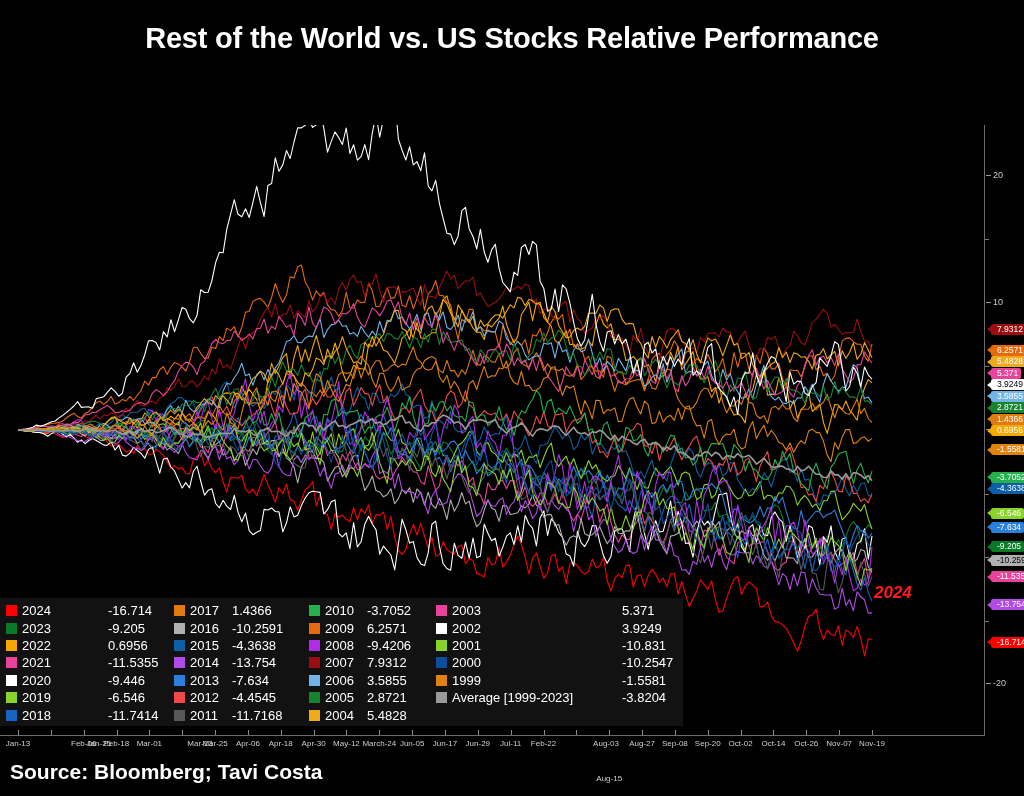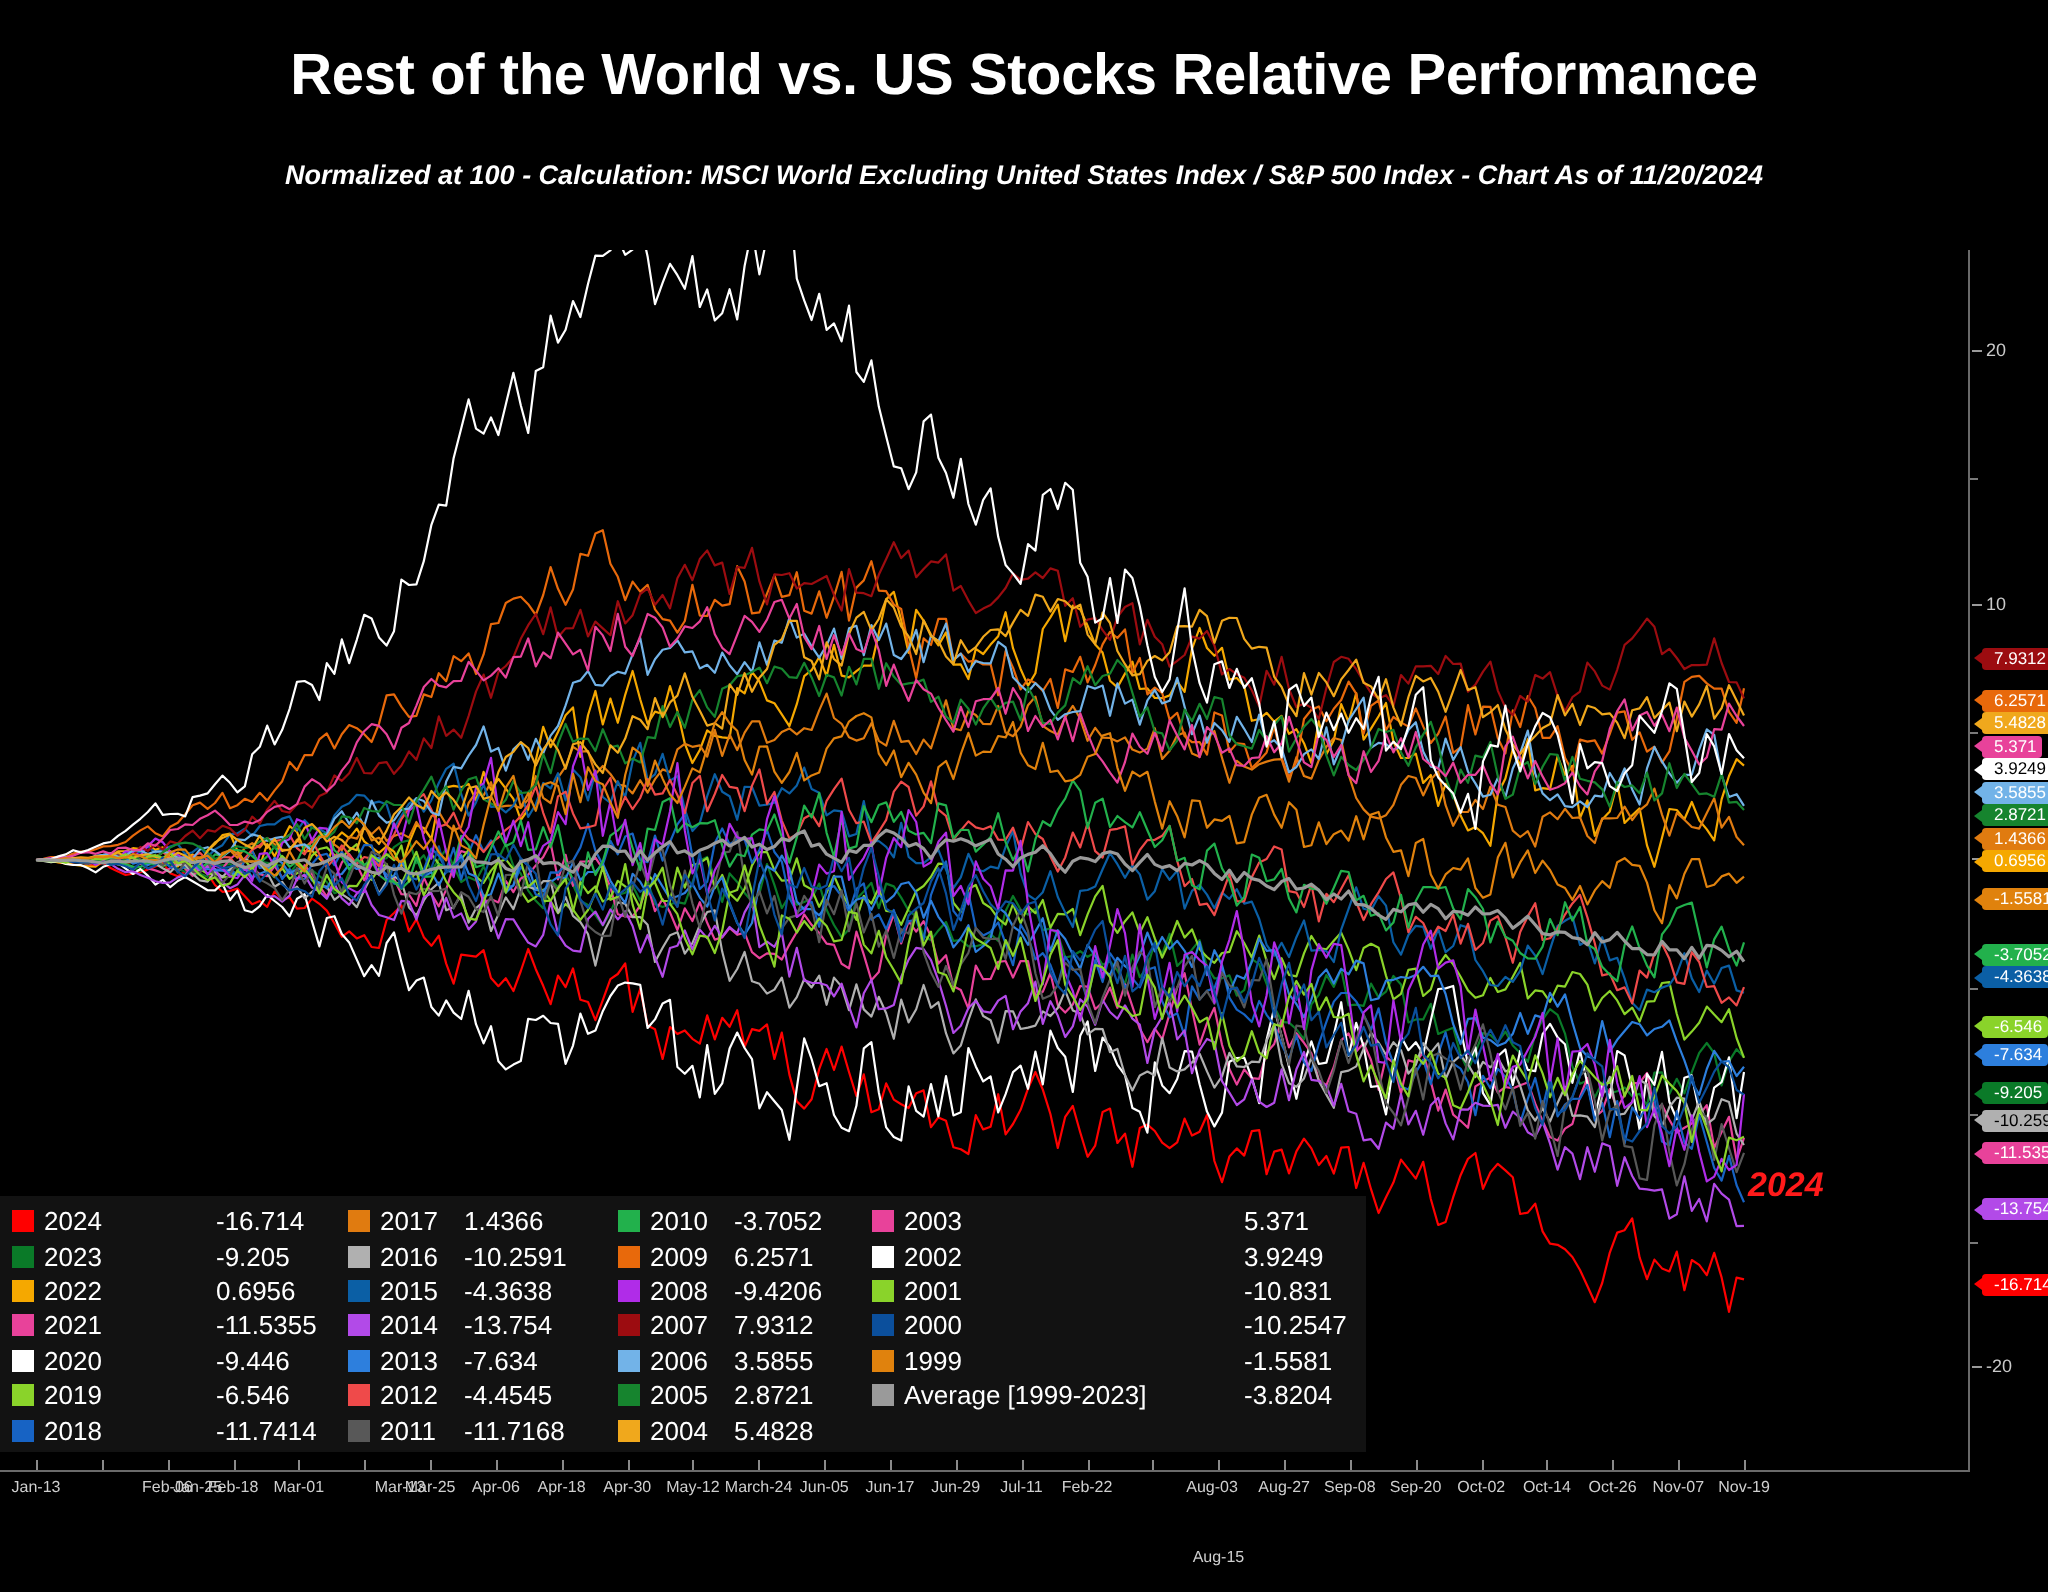--- a/index.html
+++ b/index.html
@@ -45,21 +45,20 @@
 
   .footL{position:absolute;left:10px;top:760px;font-size:21px;font-weight:bold;color:#fff;}
   .footR{position:absolute;right:10px;top:762px;font-size:19px;font-weight:bold;color:#fff;}
 </style>
 </head>
 <body>
 
 <div id="root">
 
   <div class="title">Rest of the World vs. US Stocks Relative Performance</div>
-  <div class="subtitle">Normalized at 100 - Calculation: MSCI World Excluding United States Index / S&amp;P 500 Index  - Chart As of 11/20/2024</div>
 
   <div class="plot">
     <svg id="lines-svg" width="985" height="610" viewBox="0 0 985 610">
         <path d="M18.0,305.0L21.7,304.9L25.5,305.4L29.2,306.1L32.9,306.7L36.6,306.1L40.4,305.7L44.1,307.4L47.8,307.9L51.6,306.3L55.3,309.0L59.0,310.7L62.8,312.5L66.5,311.8L70.2,311.1L73.9,309.8L77.7,308.3L81.4,306.3L85.1,311.6L88.9,313.1L92.6,310.9L96.3,309.4L100.0,309.2L103.8,311.8L107.5,317.5L111.2,320.9L115.0,320.5L118.7,319.3L122.4,323.1L126.1,327.1L129.9,325.5L133.6,328.4L137.3,320.8L141.1,324.9L144.8,323.7L148.5,329.3L152.3,329.0L156.0,324.3L159.7,326.9L163.4,330.3L167.2,336.6L170.9,343.4L174.6,340.7L178.4,344.2L182.1,342.6L185.8,348.5L189.5,349.0L193.3,335.0L197.0,331.5L200.7,327.7L204.5,340.7L208.2,334.7L211.9,343.6L215.7,347.9L219.4,342.8L223.1,356.8L226.8,366.8L230.6,352.3L234.3,352.8L238.0,353.3L241.8,350.1L245.5,364.0L249.2,368.1L252.9,364.1L256.7,370.5L260.4,360.5L264.1,349.5L267.9,359.6L271.6,367.9L275.3,377.1L279.0,362.8L282.8,368.6L286.5,359.2L290.2,374.9L294.0,376.0L297.7,385.1L301.4,375.1L305.2,364.6L308.9,362.0L312.6,356.7L316.3,380.9L320.1,369.5L323.8,387.7L327.5,389.6L331.3,404.5L335.0,388.5L338.7,392.0L342.4,390.2L346.2,394.4L349.9,396.8L353.6,382.7L357.4,394.7L361.1,383.9L364.8,388.4L368.6,380.1L372.3,398.4L376.0,389.6L379.7,390.4L383.5,387.2L387.2,404.5L390.9,391.3L394.7,412.3L398.4,425.7L402.1,429.3L405.8,424.6L409.6,409.6L413.3,399.5L417.0,410.0L420.8,398.3L424.5,411.0L428.2,423.0L431.9,412.2L435.7,431.1L439.4,429.6L443.1,416.7L446.9,424.8L450.6,427.1L454.3,429.0L458.1,421.6L461.8,420.2L465.5,438.6L469.2,433.7L473.0,435.4L476.7,448.6L480.4,449.6L484.2,452.0L487.9,432.6L491.6,439.7L495.3,438.4L499.1,422.1L502.8,442.2L506.5,437.0L510.3,429.9L514.0,419.3L517.7,411.0L521.4,419.8L525.2,432.0L528.9,449.0L532.6,433.4L536.4,428.0L540.1,441.1L543.8,453.4L547.6,447.8L551.3,431.0L555.0,429.3L558.7,446.5L562.5,441.8L566.2,458.4L569.9,439.0L573.7,437.3L577.4,440.5L581.1,446.3L584.8,449.1L588.6,446.2L592.3,434.3L596.0,442.8L599.8,440.9L603.5,432.5L607.2,455.5L611.0,466.1L614.7,453.3L618.4,449.2L622.1,452.8L625.9,440.6L629.6,440.1L633.3,462.1L637.1,450.8L640.8,449.8L644.5,461.7L648.2,450.7L652.0,444.3L655.7,449.2L659.4,457.5L663.2,453.0L666.9,461.8L670.6,448.8L674.3,448.5L678.1,469.0L681.8,456.4L685.5,469.6L689.3,481.5L693.0,473.6L696.7,466.3L700.5,454.8L704.2,459.6L707.9,464.3L711.6,455.9L715.4,474.5L719.1,487.5L722.8,486.0L726.6,473.6L730.3,462.6L734.0,454.4L737.7,451.5L741.5,469.4L745.2,461.2L748.9,456.9L752.7,460.2L756.4,463.6L760.1,482.0L763.9,481.3L767.6,476.8L771.3,490.7L775.0,496.8L778.8,497.4L782.5,499.6L786.2,503.5L790.0,510.0L793.7,518.0L797.4,526.1L801.1,516.5L804.9,501.3L808.6,491.3L812.3,490.1L816.1,484.2L819.8,503.7L823.5,514.6L827.2,504.8L831.0,509.2L834.7,510.7L838.4,500.8L842.2,520.1L845.9,505.0L849.6,507.4L853.4,512.6L857.1,501.4L860.8,513.7L864.5,530.9L868.3,513.8L872.0,514.7" fill="none" stroke="#ff0000" stroke-width="1.1" stroke-linejoin="round"></path>
         <path d="M18.0,305.0L21.7,304.9L25.5,305.2L29.2,305.7L32.9,305.5L36.6,304.7L40.4,304.0L44.1,305.5L47.8,304.8L51.6,303.9L55.3,304.8L59.0,307.2L62.8,307.5L66.5,308.9L70.2,310.4L73.9,307.5L77.7,306.9L81.4,308.1L85.1,307.1L88.9,309.5L92.6,310.9L96.3,312.3L100.0,311.9L103.8,313.4L107.5,307.7L111.2,307.6L115.0,307.1L118.7,309.6L122.4,313.1L126.1,307.5L129.9,305.8L133.6,306.4L137.3,307.5L141.1,307.7L144.8,311.8L148.5,306.9L152.3,311.4L156.0,310.0L159.7,313.0L163.4,316.0L167.2,321.6L170.9,320.4L174.6,310.9L178.4,304.5L182.1,310.0L185.8,307.7L189.5,305.0L193.3,304.1L197.0,298.6L200.7,296.1L204.5,295.1L208.2,306.6L211.9,302.6L215.7,310.5L219.4,304.7L223.1,299.6L226.8,308.2L230.6,316.0L234.3,313.6L238.0,315.3L241.8,308.2L245.5,316.4L249.2,304.5L252.9,296.9L256.7,308.0L260.4,311.8L264.1,320.3L267.9,325.4L271.6,329.1L275.3,315.0L279.0,318.7L282.8,312.8L286.5,317.5L290.2,325.4L294.0,327.5L297.7,332.6L301.4,337.7L305.2,331.1L308.9,322.5L312.6,321.4L316.3,317.8L320.1,325.4L323.8,315.4L327.5,327.0L331.3,328.5L335.0,327.1L338.7,326.1L342.4,326.8L346.2,316.3L349.9,305.4L353.6,303.5L357.4,314.0L361.1,326.0L364.8,311.7L368.6,316.0L372.3,321.5L376.0,325.7L379.7,321.7L383.5,307.0L387.2,317.4L390.9,329.1L394.7,322.9L398.4,327.4L402.1,326.0L405.8,324.3L409.6,316.8L413.3,329.9L417.0,337.5L420.8,343.6L424.5,339.6L428.2,324.5L431.9,320.7L435.7,316.4L439.4,329.1L443.1,316.8L446.9,318.2L450.6,323.8L454.3,330.3L458.1,333.2L461.8,342.9L465.5,345.1L469.2,340.2L473.0,336.0L476.7,345.4L480.4,345.0L484.2,348.2L487.9,348.1L491.6,347.1L495.3,342.0L499.1,345.5L502.8,330.5L506.5,323.0L510.3,329.8L514.0,332.3L517.7,329.3L521.4,340.1L525.2,339.3L528.9,341.9L532.6,353.8L536.4,352.9L540.1,350.6L543.8,353.4L547.6,351.4L551.3,357.4L555.0,355.6L558.7,360.2L562.5,367.0L566.2,352.3L569.9,363.6L573.7,358.7L577.4,346.1L581.1,352.1L584.8,341.9L588.6,358.0L592.3,354.1L596.0,349.8L599.8,345.1L603.5,358.3L607.2,364.2L611.0,364.1L614.7,362.7L618.4,372.8L622.1,370.1L625.9,354.6L629.6,357.1L633.3,366.9L637.1,378.2L640.8,385.9L644.5,386.3L648.2,389.6L652.0,394.7L655.7,377.2L659.4,372.4L663.2,362.5L666.9,368.4L670.6,359.7L674.3,377.7L678.1,377.3L681.8,377.9L685.5,366.8L689.3,373.7L693.0,370.8L696.7,363.0L700.5,367.3L704.2,386.2L707.9,384.7L711.6,384.7L715.4,376.9L719.1,392.0L722.8,390.4L726.6,388.9L730.3,402.3L734.0,410.4L737.7,401.0L741.5,391.5L745.2,392.5L748.9,396.2L752.7,390.8L756.4,397.7L760.1,401.5L763.9,405.9L767.6,392.3L771.3,384.8L775.0,379.6L778.8,382.4L782.5,391.8L786.2,408.2L790.0,416.9L793.7,415.3L797.4,423.7L801.1,416.3L804.9,421.6L808.6,420.6L812.3,418.8L816.1,423.1L819.8,421.9L823.5,427.7L827.2,411.3L831.0,411.2L834.7,422.0L838.4,414.4L842.2,421.7L845.9,411.1L849.6,401.4L853.4,396.5L857.1,401.6L860.8,417.7L864.5,405.7L868.3,399.6L872.0,403.6" fill="none" stroke="#0a7a28" stroke-width="1.1" stroke-linejoin="round"></path>
         <path d="M18.0,305.0L21.7,305.1L25.5,305.5L29.2,306.2L32.9,306.7L36.6,307.3L40.4,307.8L44.1,308.2L47.8,308.3L51.6,305.2L55.3,302.8L59.0,300.7L62.8,300.5L66.5,299.1L70.2,299.6L73.9,297.2L77.7,299.9L81.4,298.7L85.1,303.6L88.9,308.2L92.6,304.0L96.3,302.2L100.0,307.4L103.8,300.4L107.5,297.0L111.2,292.6L115.0,291.8L118.7,300.3L122.4,306.0L126.1,300.4L129.9,308.0L133.6,297.0L137.3,303.2L141.1,295.2L144.8,288.1L148.5,290.9L152.3,300.8L156.0,300.2L159.7,304.2L163.4,308.4L167.2,295.1L170.9,291.2L174.6,294.1L178.4,289.3L182.1,295.7L185.8,298.7L189.5,301.4L193.3,298.2L197.0,300.8L200.7,308.2L204.5,296.6L208.2,287.6L211.9,289.0L215.7,294.5L219.4,275.8L223.1,268.7L226.8,267.9L230.6,268.6L234.3,267.0L238.0,275.2L241.8,260.9L245.5,269.9L249.2,264.4L252.9,269.3L256.7,274.4L260.4,285.0L264.1,279.7L267.9,255.3L271.6,238.4L275.3,248.6L279.0,241.0L282.8,232.6L286.5,228.7L290.2,253.4L294.0,232.6L297.7,220.5L301.4,237.2L305.2,224.3L308.9,236.4L312.6,222.4L316.3,210.5L320.1,224.6L323.8,236.9L327.5,230.8L331.3,232.0L335.0,218.0L338.7,230.4L342.4,246.8L346.2,256.5L349.9,250.0L353.6,240.2L357.4,242.9L361.1,243.7L364.8,244.1L368.6,219.1L372.3,221.7L376.0,211.0L379.7,215.7L383.5,225.2L387.2,226.6L390.9,232.2L394.7,238.1L398.4,227.1L402.1,213.1L405.8,210.1L409.6,203.5L413.3,213.1L417.0,197.4L420.8,212.8L424.5,213.7L428.2,210.6L431.9,207.8L435.7,207.8L439.4,191.5L443.1,174.7L446.9,170.9L450.6,185.1L454.3,201.4L458.1,179.9L461.8,185.3L465.5,192.4L469.2,197.7L473.0,191.2L476.7,207.3L480.4,207.2L484.2,214.5L487.9,199.4L491.6,202.0L495.3,197.3L499.1,193.1L502.8,181.1L506.5,199.1L510.3,209.5L514.0,217.8L517.7,211.6L521.4,189.5L525.2,183.7L528.9,177.3L532.6,195.6L536.4,177.8L540.1,179.7L543.8,187.8L547.6,197.2L551.3,201.3L555.0,215.4L558.7,218.7L562.5,211.8L566.2,205.8L569.9,219.5L573.7,219.2L577.4,224.0L581.1,224.1L584.8,222.7L588.6,215.7L592.3,220.9L596.0,199.5L599.8,189.0L603.5,199.0L607.2,202.9L611.0,198.9L614.7,214.8L618.4,214.0L622.1,218.0L625.9,235.4L629.6,234.5L633.3,231.4L637.1,235.8L640.8,233.0L644.5,241.9L648.2,239.6L652.0,246.6L655.7,256.6L659.4,235.6L663.2,252.1L666.9,245.2L670.6,227.1L674.3,236.0L678.1,221.5L681.8,244.8L685.5,239.3L689.3,233.1L693.0,226.5L696.7,245.6L700.5,254.0L704.2,254.0L707.9,251.8L711.6,266.5L715.4,262.5L719.1,278.0L722.8,267.0L726.6,272.2L730.3,282.8L734.0,290.2L737.7,288.5L741.5,291.6L745.2,297.9L748.9,272.0L752.7,264.3L756.4,249.5L760.1,257.6L763.9,244.6L767.6,270.2L771.3,269.1L775.0,269.6L778.8,253.1L782.5,262.5L786.2,257.9L790.0,284.0L793.7,275.2L797.4,292.9L801.1,284.7L804.9,280.7L808.6,266.6L812.3,286.5L816.1,282.7L819.8,279.2L823.5,297.7L827.2,308.4L831.0,293.9L834.7,279.5L838.4,280.0L842.2,284.6L845.9,276.0L849.6,285.1L853.4,289.7L857.1,295.2L860.8,274.7L864.5,263.0L868.3,254.6L872.0,257.8" fill="none" stroke="#f5a800" stroke-width="1.1" stroke-linejoin="round"></path>
         <path d="M18.0,305.0L21.7,305.1L25.5,305.5L29.2,305.0L32.9,304.9L36.6,305.6L40.4,306.1L44.1,307.0L47.8,306.3L51.6,304.9L55.3,306.1L59.0,304.7L62.8,303.0L66.5,303.9L70.2,306.7L73.9,309.2L77.7,310.2L81.4,311.5L85.1,309.1L88.9,306.0L92.6,309.3L96.3,313.0L100.0,309.4L103.8,307.8L107.5,306.8L111.2,309.3L115.0,304.5L118.7,301.6L122.4,309.4L126.1,309.1L129.9,312.1L133.6,313.1L137.3,308.0L141.1,313.8L144.8,310.8L148.5,315.2L152.3,307.6L156.0,312.1L159.7,318.0L163.4,323.3L167.2,315.2L170.9,306.3L174.6,302.1L178.4,307.3L182.1,315.1L185.8,307.1L189.5,304.9L193.3,314.4L197.0,314.3L200.7,322.1L204.5,322.3L208.2,327.9L211.9,313.7L215.7,322.0L219.4,328.2L223.1,319.8L226.8,307.9L230.6,300.5L234.3,301.7L238.0,314.1L241.8,326.5L245.5,324.5L249.2,326.2L252.9,315.5L256.7,321.0L260.4,314.2L264.1,312.4L267.9,307.7L271.6,303.5L275.3,296.5L279.0,314.7L282.8,302.4L286.5,317.9L290.2,305.8L294.0,305.7L297.7,303.8L301.4,309.5L305.2,318.6L308.9,332.1L312.6,333.2L316.3,333.4L320.1,327.7L323.8,317.9L327.5,330.6L331.3,324.6L335.0,331.2L338.7,340.0L342.4,329.2L346.2,335.5L349.9,326.1L353.6,336.4L357.4,344.8L361.1,343.7L364.8,339.0L368.6,342.4L372.3,341.3L376.0,351.1L379.7,354.1L383.5,351.7L387.2,351.9L390.9,354.8L394.7,347.3L398.4,341.0L402.1,332.2L405.8,337.4L409.6,341.5L413.3,346.8L417.0,347.4L420.8,356.9L424.5,359.2L428.2,340.8L431.9,352.3L435.7,365.1L439.4,361.0L443.1,342.5L446.9,332.1L450.6,346.7L454.3,335.7L458.1,340.8L461.8,335.6L465.5,343.1L469.2,356.8L473.0,352.6L476.7,368.1L480.4,370.0L484.2,379.3L487.9,357.8L491.6,364.6L495.3,364.5L499.1,355.9L502.8,355.5L506.5,363.8L510.3,355.5L514.0,355.6L517.7,372.9L521.4,370.9L525.2,361.5L528.9,377.5L532.6,381.3L536.4,377.3L540.1,368.0L543.8,368.3L547.6,379.6L551.3,376.2L555.0,368.8L558.7,378.9L562.5,367.2L566.2,378.2L569.9,389.4L573.7,396.1L577.4,389.3L581.1,394.6L584.8,381.9L588.6,368.8L592.3,361.6L596.0,379.8L599.8,397.3L603.5,386.6L607.2,378.9L611.0,397.4L614.7,409.5L618.4,417.3L622.1,409.7L625.9,414.1L629.6,414.4L633.3,401.4L637.1,397.0L640.8,385.1L644.5,398.7L648.2,391.6L652.0,396.4L655.7,401.7L659.4,414.9L663.2,417.6L666.9,408.5L670.6,395.2L674.3,391.7L678.1,400.8L681.8,396.6L685.5,405.0L689.3,419.9L693.0,403.4L696.7,406.3L700.5,421.8L704.2,405.2L707.9,406.2L711.6,401.1L715.4,415.8L719.1,430.3L722.8,419.8L726.6,432.3L730.3,435.4L734.0,438.9L737.7,418.2L741.5,415.9L745.2,413.7L748.9,421.3L752.7,418.5L756.4,419.2L760.1,417.6L763.9,416.2L767.6,426.7L771.3,435.5L775.0,443.5L778.8,445.3L782.5,439.3L786.2,437.0L790.0,423.5L793.7,414.0L797.4,433.6L801.1,430.5L804.9,419.6L808.6,429.2L812.3,422.3L816.1,416.7L819.8,416.4L823.5,411.4L827.2,430.1L831.0,427.4L834.7,434.9L838.4,441.3L842.2,438.9L845.9,436.8L849.6,432.6L853.4,427.6L857.1,449.0L860.8,441.0L864.5,433.4L868.3,454.9L872.0,443.9" fill="none" stroke="#e8429a" stroke-width="1.1" stroke-linejoin="round"></path>
         <path d="M18.0,305.0L21.7,305.5L25.5,306.1L29.2,305.6L32.9,307.0L36.6,307.5L40.4,307.5L44.1,309.1L47.8,311.2L51.6,308.4L55.3,307.1L59.0,306.4L62.8,309.3L66.5,312.0L70.2,309.5L73.9,312.8L77.7,317.3L81.4,314.9L85.1,318.6L88.9,315.5L92.6,313.5L96.3,315.6L100.0,317.8L103.8,320.1L107.5,320.2L111.2,316.8L115.0,325.0L118.7,320.3L122.4,330.1L126.1,331.1L129.9,328.1L133.6,322.4L137.3,325.5L141.1,328.5L144.8,333.2L148.5,324.4L152.3,322.1L156.0,335.6L159.7,348.2L163.4,334.0L167.2,333.1L170.9,342.0L174.6,346.2L178.4,354.8L182.1,363.1L185.8,357.6L189.5,362.9L193.3,346.5L197.0,341.2L200.7,356.0L204.5,370.1L208.2,365.3L211.9,363.8L215.7,378.5L219.4,382.8L223.1,375.2L226.8,381.3L230.6,384.5L234.3,370.4L238.0,387.1L241.8,396.7L245.5,388.1L249.2,405.6L252.9,409.7L256.7,407.3L260.4,405.5L264.1,384.4L267.9,385.0L271.6,382.9L275.3,386.5L279.0,386.9L282.8,406.9L286.5,397.8L290.2,381.8L294.0,391.9L297.7,390.3L301.4,380.6L305.2,373.0L308.9,367.8L312.6,366.3L316.3,366.7L320.1,367.4L323.8,389.0L327.5,384.7L331.3,376.8L335.0,374.9L338.7,408.5L342.4,411.9L346.2,407.9L349.9,423.7L353.6,397.5L357.4,421.9L361.1,416.7L364.8,399.2L368.6,391.3L372.3,399.0L376.0,404.6L379.7,429.2L383.5,421.1L387.2,425.6L390.9,430.0L394.7,444.9L398.4,419.0L402.1,394.2L405.8,404.5L409.6,418.1L413.3,416.6L417.0,432.5L420.8,438.9L424.5,440.6L428.2,427.9L431.9,399.2L435.7,396.1L439.4,421.1L443.1,438.7L446.9,443.5L450.6,445.3L454.3,418.2L458.1,430.4L461.8,433.3L465.5,417.0L469.2,433.2L473.0,413.1L476.7,432.7L480.4,431.1L484.2,399.0L487.9,408.2L491.6,415.7L495.3,413.2L499.1,431.2L502.8,422.1L506.5,411.1L510.3,407.8L514.0,419.4L517.7,400.8L521.4,417.2L525.2,390.3L528.9,399.0L532.6,403.4L536.4,421.0L540.1,392.9L543.8,385.7L547.6,410.5L551.3,393.8L555.0,398.5L558.7,407.4L562.5,412.5L566.2,429.0L569.9,430.9L573.7,441.3L577.4,406.2L581.1,417.7L584.8,421.6L588.6,414.5L592.3,400.6L596.0,400.8L599.8,417.1L603.5,430.8L607.2,438.2L611.0,431.3L614.7,405.9L618.4,404.0L622.1,403.8L625.9,413.9L629.6,426.6L633.3,394.9L637.1,379.0L640.8,393.0L644.5,408.4L648.2,424.4L652.0,406.7L655.7,395.7L659.4,407.0L663.2,406.3L666.9,392.5L670.6,376.1L674.3,403.0L678.1,386.4L681.8,398.2L685.5,418.4L689.3,418.0L693.0,432.2L696.7,407.5L700.5,393.2L704.2,400.1L707.9,396.1L711.6,402.1L715.4,385.2L719.1,369.5L722.8,369.2L726.6,368.0L730.3,389.7L734.0,407.0L737.7,398.6L741.5,421.6L745.2,427.6L748.9,403.1L752.7,399.7L756.4,417.5L760.1,400.4L763.9,409.9L767.6,410.6L771.3,392.1L775.0,386.9L778.8,393.7L782.5,397.1L786.2,416.4L790.0,400.3L793.7,416.9L797.4,433.2L801.1,417.4L804.9,423.9L808.6,400.5L812.3,402.7L816.1,419.0L819.8,439.9L823.5,411.9L827.2,417.4L831.0,400.9L834.7,426.0L838.4,434.6L842.2,413.9L845.9,412.7L849.6,430.9L853.4,435.0L857.1,418.8L860.8,416.1L864.5,403.7L868.3,434.1L872.0,411.0" fill="none" stroke="#ffffff" stroke-width="1.1" stroke-linejoin="round"></path>
         <path d="M18.0,305.0L21.7,304.8L25.5,305.0L29.2,304.7L32.9,304.7L36.6,304.9L40.4,304.6L44.1,305.6L47.8,305.7L51.6,304.6L55.3,306.1L59.0,305.7L62.8,305.4L66.5,303.6L70.2,305.4L73.9,306.2L77.7,304.0L81.4,307.7L85.1,306.2L88.9,306.5L92.6,309.1L96.3,305.8L100.0,309.5L103.8,311.9L107.5,311.8L111.2,313.7L115.0,313.3L118.7,311.1L122.4,305.1L126.1,309.5L129.9,305.4L133.6,309.9L137.3,313.6L141.1,309.1L144.8,314.4L148.5,311.6L152.3,309.6L156.0,302.8L159.7,299.5L163.4,298.7L167.2,302.5L170.9,303.4L174.6,300.3L178.4,297.1L182.1,308.6L185.8,314.9L189.5,309.2L193.3,307.0L197.0,316.1L200.7,317.0L204.5,308.7L208.2,300.9L211.9,312.0L215.7,301.9L219.4,307.0L223.1,309.2L226.8,307.6L230.6,304.7L234.3,299.9L238.0,313.4L241.8,316.4L245.5,310.3L249.2,306.0L252.9,304.7L256.7,309.5L260.4,320.3L264.1,325.9L267.9,323.5L271.6,319.8L275.3,325.5L279.0,331.6L282.8,327.0L286.5,330.7L290.2,315.9L294.0,321.6L297.7,318.2L301.4,325.7L305.2,323.9L308.9,315.4L312.6,318.2L316.3,321.7L320.1,329.3L323.8,312.1L327.5,316.4L331.3,325.4L335.0,325.5L338.7,308.8L342.4,318.8L346.2,307.5L349.9,306.6L353.6,303.9L357.4,319.1L361.1,312.5L364.8,321.7L368.6,325.4L372.3,319.4L376.0,307.7L379.7,301.1L383.5,301.1L387.2,310.1L390.9,315.3L394.7,315.1L398.4,304.2L402.1,317.6L405.8,319.7L409.6,328.4L413.3,321.4L417.0,312.9L420.8,321.5L424.5,328.0L428.2,334.9L431.9,322.9L435.7,326.8L439.4,318.9L443.1,330.5L446.9,330.9L450.6,337.4L454.3,329.2L458.1,320.5L461.8,318.0L465.5,313.4L469.2,306.8L473.0,307.0L476.7,326.4L480.4,331.0L484.2,319.5L487.9,317.5L491.6,326.5L495.3,328.9L499.1,334.3L502.8,337.3L506.5,327.0L510.3,336.6L514.0,328.2L517.7,331.6L521.4,325.0L525.2,338.9L528.9,331.9L532.6,332.2L536.4,329.5L540.1,342.6L543.8,332.2L547.6,323.2L551.3,318.0L555.0,335.8L558.7,341.4L562.5,335.6L566.2,331.2L569.9,341.4L573.7,333.6L577.4,344.2L581.1,353.8L584.8,345.7L588.6,335.5L592.3,343.8L596.0,339.7L599.8,349.6L603.5,353.5L607.2,356.4L611.0,351.5L614.7,350.9L618.4,340.6L622.1,346.5L625.9,353.7L629.6,342.8L633.3,355.4L637.1,364.5L640.8,354.1L644.5,362.4L648.2,363.2L652.0,351.7L655.7,343.0L659.4,349.0L663.2,349.7L666.9,345.4L670.6,341.3L674.3,349.7L678.1,360.1L681.8,349.0L685.5,346.9L689.3,348.9L693.0,362.8L696.7,374.7L700.5,371.9L704.2,359.9L707.9,359.3L711.6,373.0L715.4,369.7L719.1,357.8L722.8,352.5L726.6,357.2L730.3,363.4L734.0,370.2L737.7,373.9L741.5,372.6L745.2,364.0L748.9,371.0L752.7,369.7L756.4,363.4L760.1,356.5L763.9,374.2L767.6,370.2L771.3,370.7L775.0,375.9L778.8,367.8L782.5,368.3L786.2,361.0L790.0,362.0L793.7,367.3L797.4,380.2L801.1,374.0L804.9,370.5L808.6,375.2L812.3,382.1L816.1,378.8L819.8,385.8L823.5,375.8L827.2,375.6L831.0,366.5L834.7,366.1L838.4,382.0L842.2,394.8L845.9,390.8L849.6,386.4L853.4,378.3L857.1,382.3L860.8,386.1L864.5,379.6L868.3,394.0L872.0,403.9" fill="none" stroke="#8ad32a" stroke-width="1.1" stroke-linejoin="round"></path>
         <path d="M18.0,305.0L21.7,304.8L25.5,305.0L29.2,304.7L32.9,305.8L36.6,305.4L40.4,304.4L44.1,305.8L47.8,304.4L51.6,303.6L55.3,304.0L59.0,304.9L62.8,303.3L66.5,303.6L70.2,302.3L73.9,303.7L77.7,303.2L81.4,305.2L85.1,308.6L88.9,310.3L92.6,308.4L96.3,310.7L100.0,307.5L103.8,304.4L107.5,309.8L111.2,309.7L115.0,309.9L118.7,312.1L122.4,305.2L126.1,300.3L129.9,309.0L133.6,308.4L137.3,305.2L141.1,314.5L144.8,309.5L148.5,314.3L152.3,314.5L156.0,307.0L159.7,302.8L163.4,301.9L167.2,307.6L170.9,300.7L174.6,307.6L178.4,305.0L182.1,297.5L185.8,297.7L189.5,308.5L193.3,312.1L197.0,316.8L200.7,316.9L204.5,313.2L208.2,314.7L211.9,310.0L215.7,299.3L219.4,302.8L223.1,310.0L226.8,298.9L230.6,314.7L234.3,301.6L238.0,292.6L241.8,300.7L245.5,295.2L249.2,303.7L252.9,318.9L256.7,317.8L260.4,308.3L264.1,313.4L267.9,322.2L271.6,323.7L275.3,311.2L279.0,311.3L282.8,307.6L286.5,305.3L290.2,298.7L294.0,287.0L297.7,300.4L301.4,307.4L305.2,295.4L308.9,302.2L312.6,293.3L316.3,291.8L320.1,305.0L323.8,306.1L327.5,292.8L331.3,305.3L335.0,296.0L338.7,287.2L342.4,282.0L346.2,303.2L349.9,319.5L353.6,315.9L357.4,296.5L361.1,289.2L364.8,297.2L368.6,294.6L372.3,294.7L376.0,306.5L379.7,300.0L383.5,290.0L387.2,301.0L390.9,305.8L394.7,323.9L398.4,331.0L402.1,328.9L405.8,325.8L409.6,338.4L413.3,319.6L417.0,318.0L420.8,323.2L424.5,331.0L428.2,319.4L431.9,316.7L435.7,334.8L439.4,332.2L443.1,339.7L446.9,330.0L450.6,341.7L454.3,335.7L458.1,334.8L461.8,345.0L465.5,322.4L469.2,312.5L473.0,305.7L476.7,330.4L480.4,335.2L484.2,321.4L487.9,339.1L491.6,342.7L495.3,340.9L499.1,336.2L502.8,346.8L506.5,357.6L510.3,337.3L514.0,343.3L517.7,354.7L521.4,351.6L525.2,357.4L528.9,367.5L532.6,353.3L536.4,359.2L540.1,363.4L543.8,375.5L547.6,355.1L551.3,366.0L555.0,351.6L558.7,357.0L562.5,368.8L566.2,364.2L569.9,368.7L573.7,359.9L577.4,358.6L581.1,375.6L584.8,383.7L588.6,381.6L592.3,392.9L596.0,368.2L599.8,374.8L603.5,370.3L607.2,369.2L611.0,358.6L614.7,373.8L618.4,379.8L622.1,382.2L625.9,386.0L629.6,375.5L633.3,382.4L637.1,387.6L640.8,397.2L644.5,404.6L648.2,392.6L652.0,406.2L655.7,410.5L659.4,396.9L663.2,385.9L666.9,375.8L670.6,371.5L674.3,371.5L678.1,375.7L681.8,382.4L685.5,389.9L689.3,379.2L693.0,396.6L696.7,406.7L700.5,418.2L704.2,419.8L707.9,411.3L711.6,404.8L715.4,417.1L719.1,401.9L722.8,391.2L726.6,406.8L730.3,409.3L734.0,416.1L737.7,432.6L741.5,412.9L745.2,419.1L748.9,409.4L752.7,413.4L756.4,420.2L760.1,436.4L763.9,424.4L767.6,414.0L771.3,429.1L775.0,413.3L778.8,433.2L782.5,427.3L786.2,424.4L790.0,424.3L793.7,417.5L797.4,435.3L801.1,426.4L804.9,443.6L808.6,425.5L812.3,446.7L816.1,428.7L819.8,434.2L823.5,428.1L827.2,424.3L831.0,445.8L834.7,447.7L838.4,430.6L842.2,446.3L845.9,449.4L849.6,432.4L853.4,446.0L857.1,459.0L860.8,465.3L864.5,452.9L868.3,467.6L872.0,476.1" fill="none" stroke="#1763c4" stroke-width="1.1" stroke-linejoin="round"></path>
@@ -319,13 +318,14 @@
         <div class="lgrow">
           <span class="sw" style="background: rgb(154, 154, 154);"></span>
           <span class="lgyear" style="min-width: 170px;">Average  [1999-2023]</span>
           <span class="lgval">-3.8204</span>
         </div>
       </div>
     </div>
 
   <div class="ann2024">2024</div>
 
+  <div class="footL">Source: Bloomberg; Tavi Costa</div>
 </div>
 
 </body></html>

